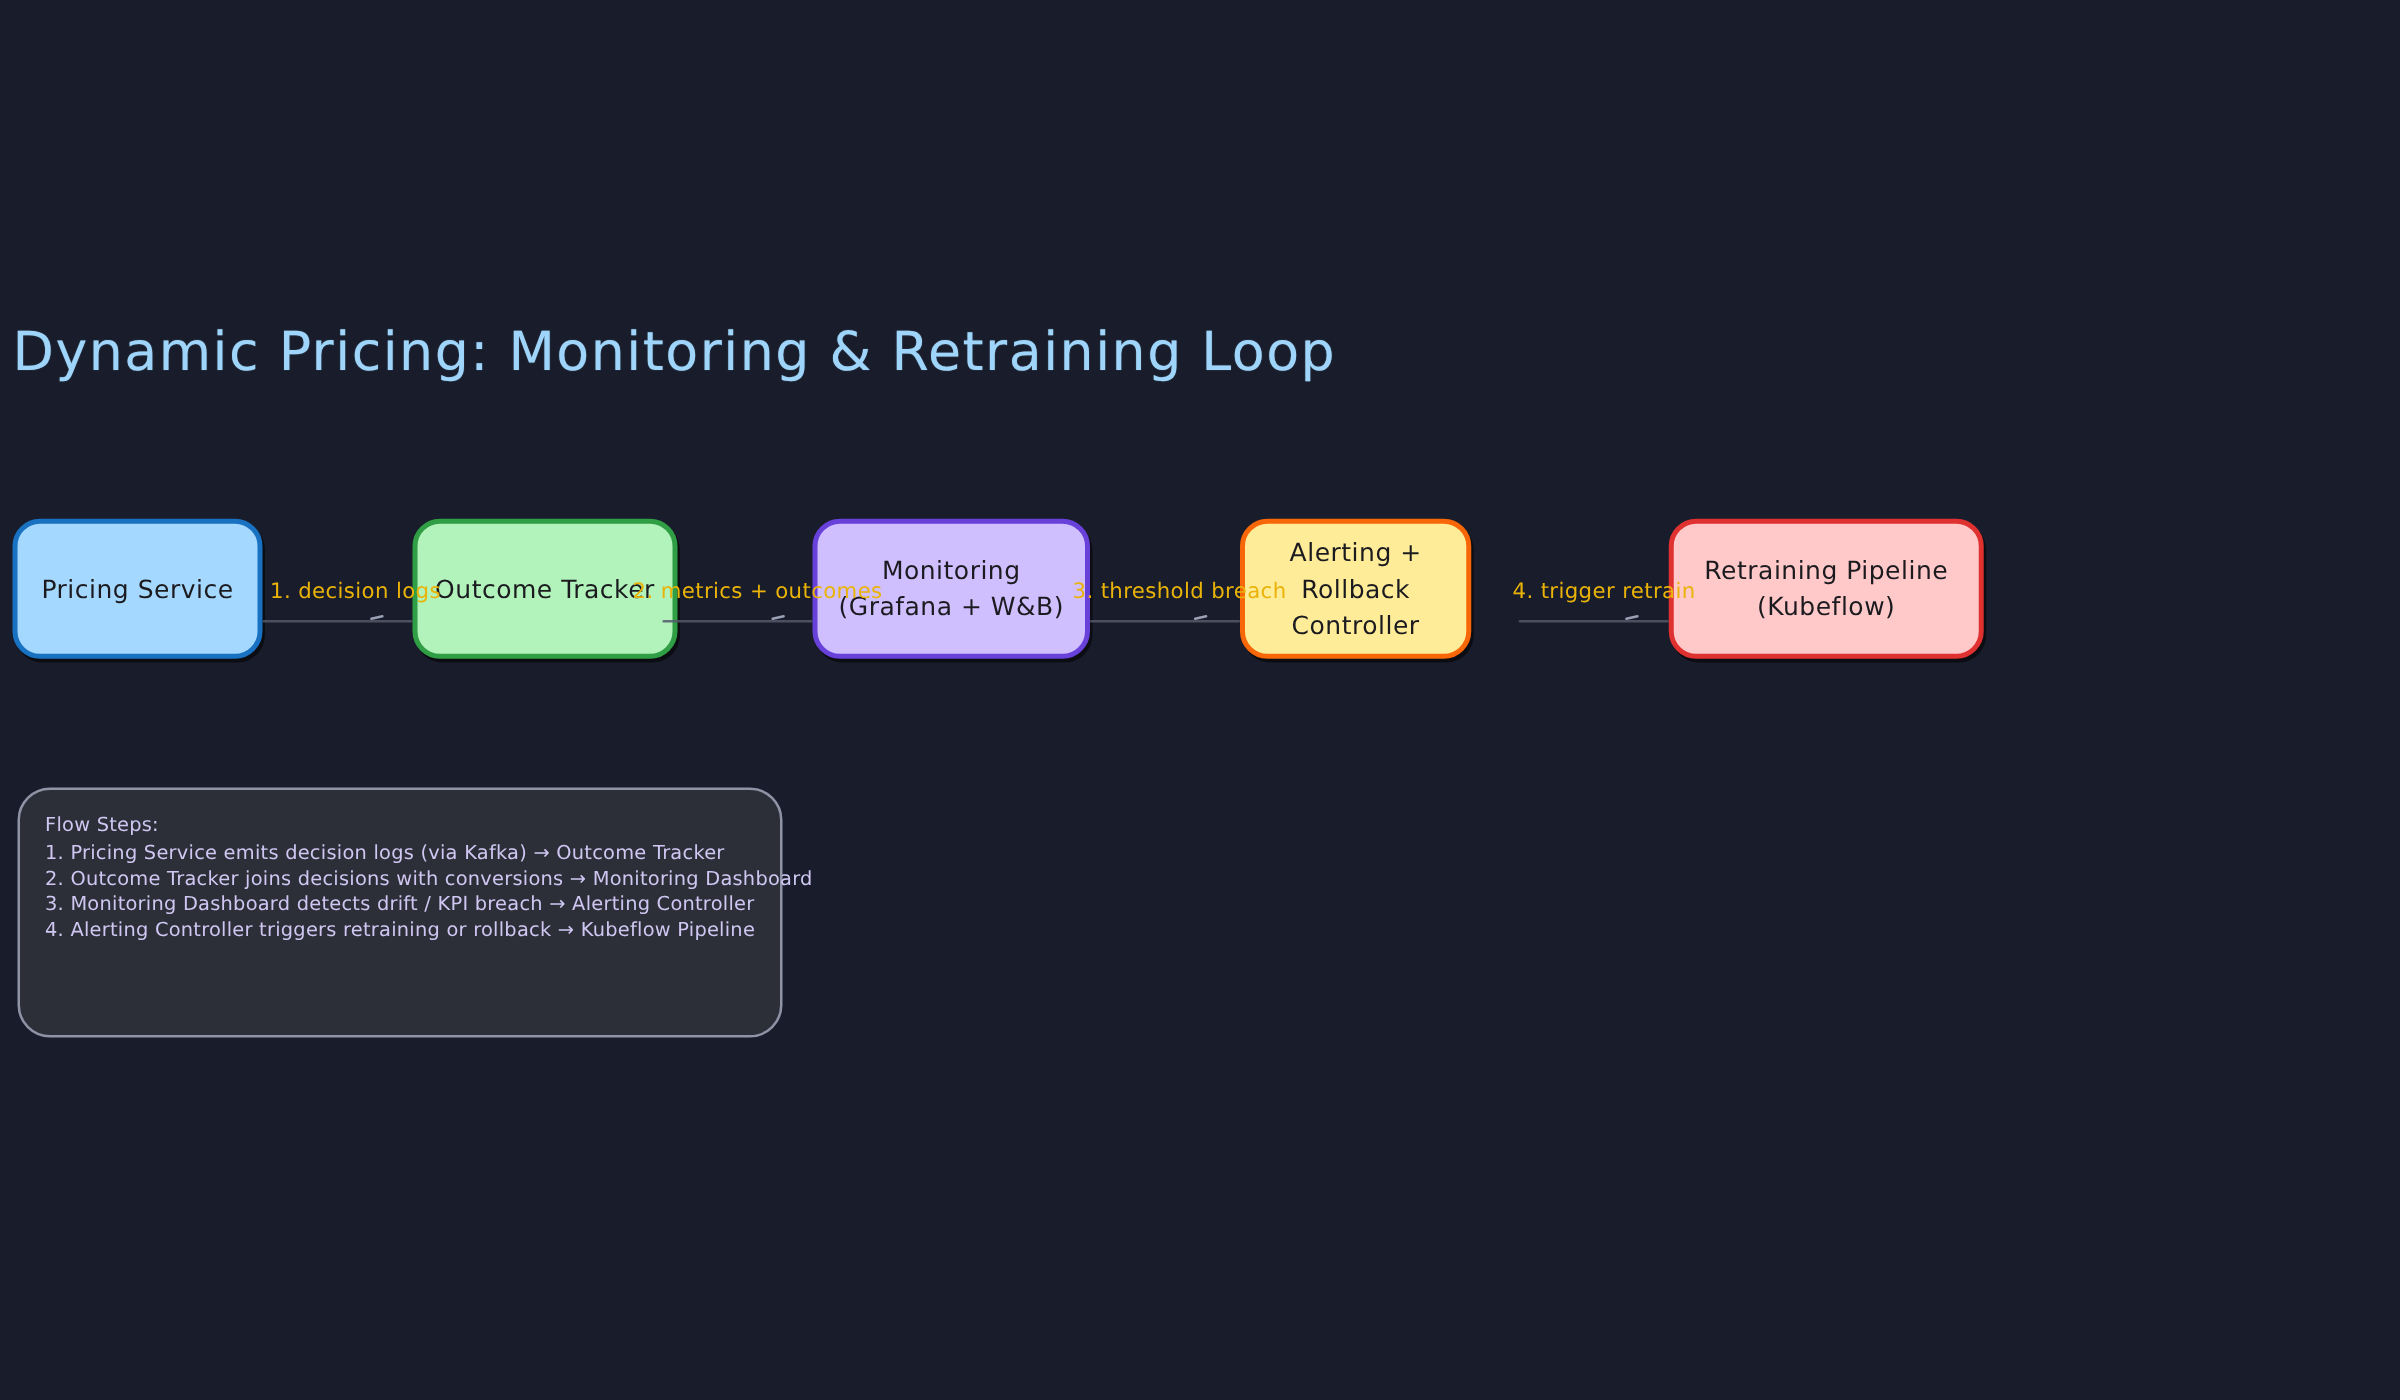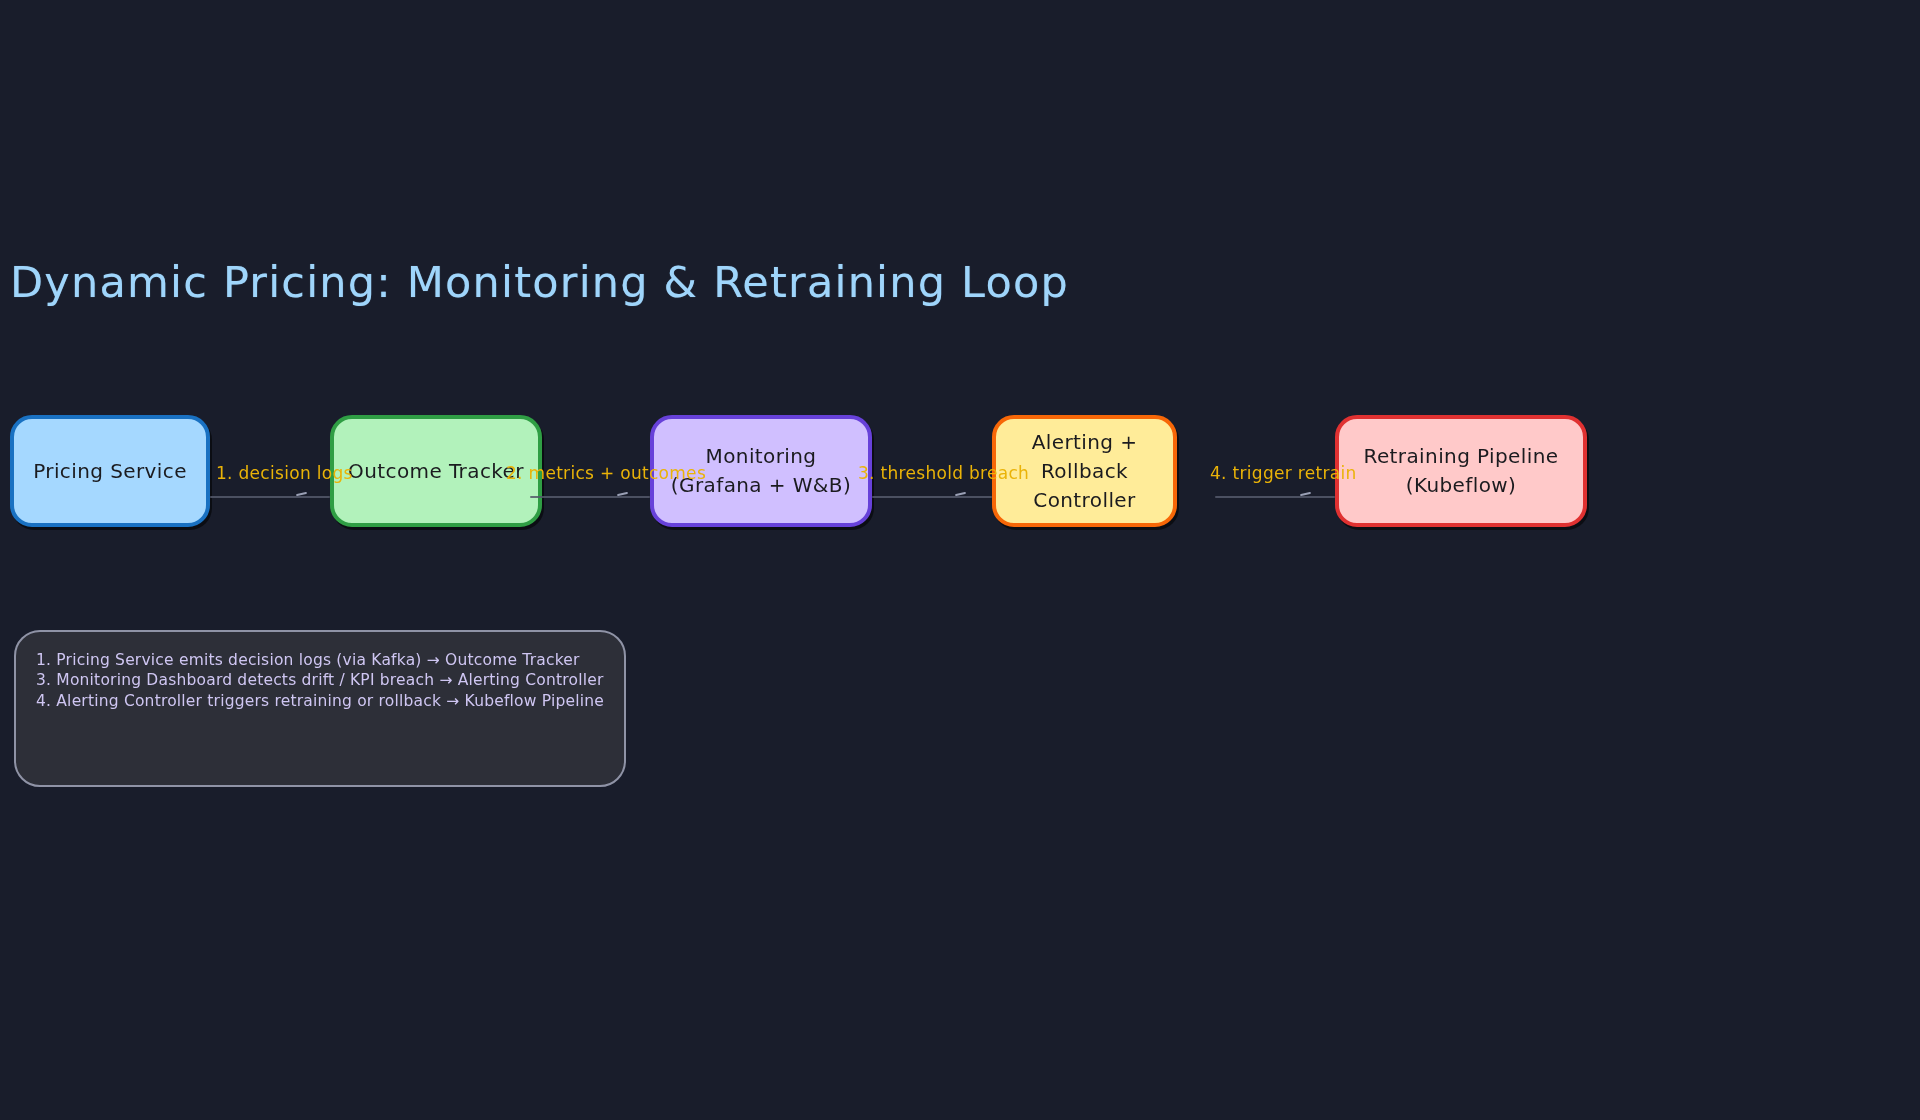--- a/index.html
+++ b/index.html
@@ -152,17 +152,19 @@
 (Kubeflow)</span>
   </div>
 
   <div class="edge-label" style="left: 216px;">1. decision logs</div>
   <div class="edge-label" style="left: 506px; text-align: right;">2. metrics + outcomes</div>
   <div class="edge-label" style="left: 858px;">3. threshold breach</div>
   <div class="edge-label" style="left: 1210px;">4. trigger retrain</div>
 </div>
 
 <div id="flow-steps-box">
+  <span id="flow-steps-title">Flow Steps:</span>
   <span class="flow-step-line">1. Pricing Service emits decision logs (via Kafka) → Outcome Tracker</span>
+  <span class="flow-step-line">2. Outcome Tracker joins decisions with conversions → Monitoring Dashboard</span>
   <span class="flow-step-line">3. Monitoring Dashboard detects drift / KPI breach → Alerting Controller</span>
   <span class="flow-step-line">4. Alerting Controller triggers retraining or rollback → Kubeflow Pipeline</span>
   <span class="pad-bottom"></span>
 </div>
 
 </body></html>

